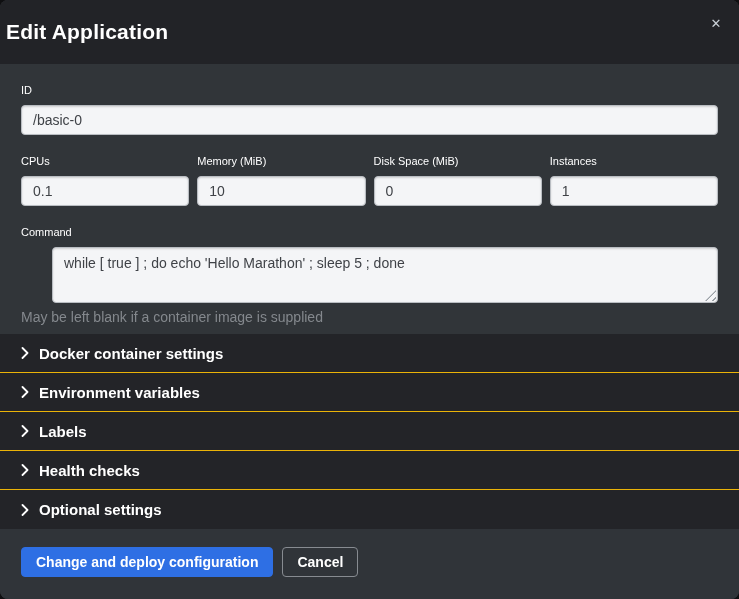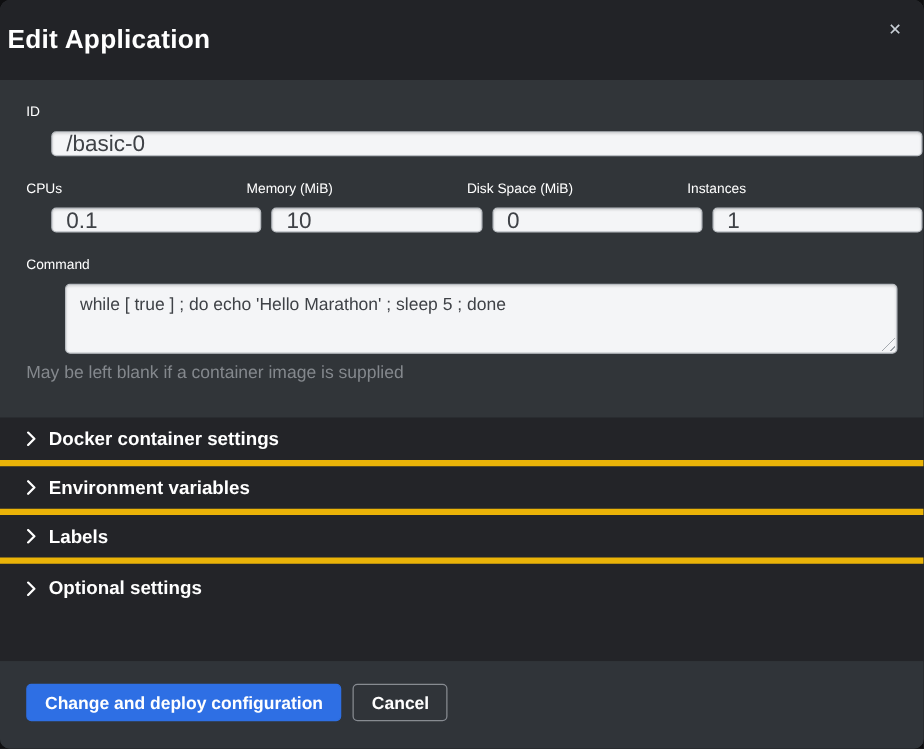--- a/index.html
+++ b/index.html
@@ -61,31 +61,30 @@
     display: block;
     color: #ffffff;
     font-size: 11px;
     font-weight: 400;
     line-height: 15px;
     margin-bottom: 7px;
   }
   .text-input {
     display: block;
     width: 100%;
-    height: 20px;
+    height: 30px;
     background: #f4f5f7;
     border: 1px solid #b9bdc2;
     border-radius: 4px;
     padding: 0 11px;
     font-family: inherit;
-    font-size: 18px;
+    font-size: 14px;
     color: #3f4247;
     box-shadow: inset 0 1px 2px rgba(0,0,0,.15);
     outline: none;
-    margin-left: 20px;
   }
   .fields-row {
     display: grid;
     grid-template-columns: repeat(4, 1fr);
     column-gap: 8px;
     margin-top: 19px;
   }
   .command-group { margin-top: 19px; }
   .textarea-wrap { position: relative; margin-left: 31px; }
   .command-textarea {
@@ -125,21 +124,21 @@
     flex: none;
     height: 195px;
     background: #232428;
   }
   .accordion-row {
     height: 39px;
     display: flex;
     align-items: center;
     padding: 0 21px;
     cursor: pointer;
-    border-bottom: 5px solid #eab308;
+    border-bottom: 1px solid #eab308;
   }
   .accordion-row:last-child { border-bottom: none; }
   .accordion-row .chev {
     width: 8px;
     height: 12px;
     margin-right: 10px;
     flex: none;
     display: inline-flex;
   }
   .accordion-label {
@@ -249,20 +248,28 @@
 
     <div class="accordion-row">
       <span class="chev">
         <svg width="8" height="12" viewBox="0 0 8 12">
             <path d="M1.5 1 L6.5 6 L1.5 11" fill="none" stroke="#ffffff" stroke-width="1.8" stroke-linecap="round" stroke-linejoin="round"></path>
           </svg>
       </span>
       <span class="accordion-label">Labels</span>
     </div>
 
+    <div class="accordion-row">
+      <span class="chev">
+        <svg width="8" height="12" viewBox="0 0 8 12">
+            <path d="M1.5 1 L6.5 6 L1.5 11" fill="none" stroke="#ffffff" stroke-width="1.8" stroke-linecap="round" stroke-linejoin="round"></path>
+          </svg>
+      </span>
+      <span class="accordion-label">Health checks</span>
+    </div>
 
     <div class="accordion-row">
       <span class="chev">
         <svg width="8" height="12" viewBox="0 0 8 12">
             <path d="M1.5 1 L6.5 6 L1.5 11" fill="none" stroke="#ffffff" stroke-width="1.8" stroke-linecap="round" stroke-linejoin="round"></path>
           </svg>
       </span>
       <span class="accordion-label">Optional settings</span>
     </div>
 

